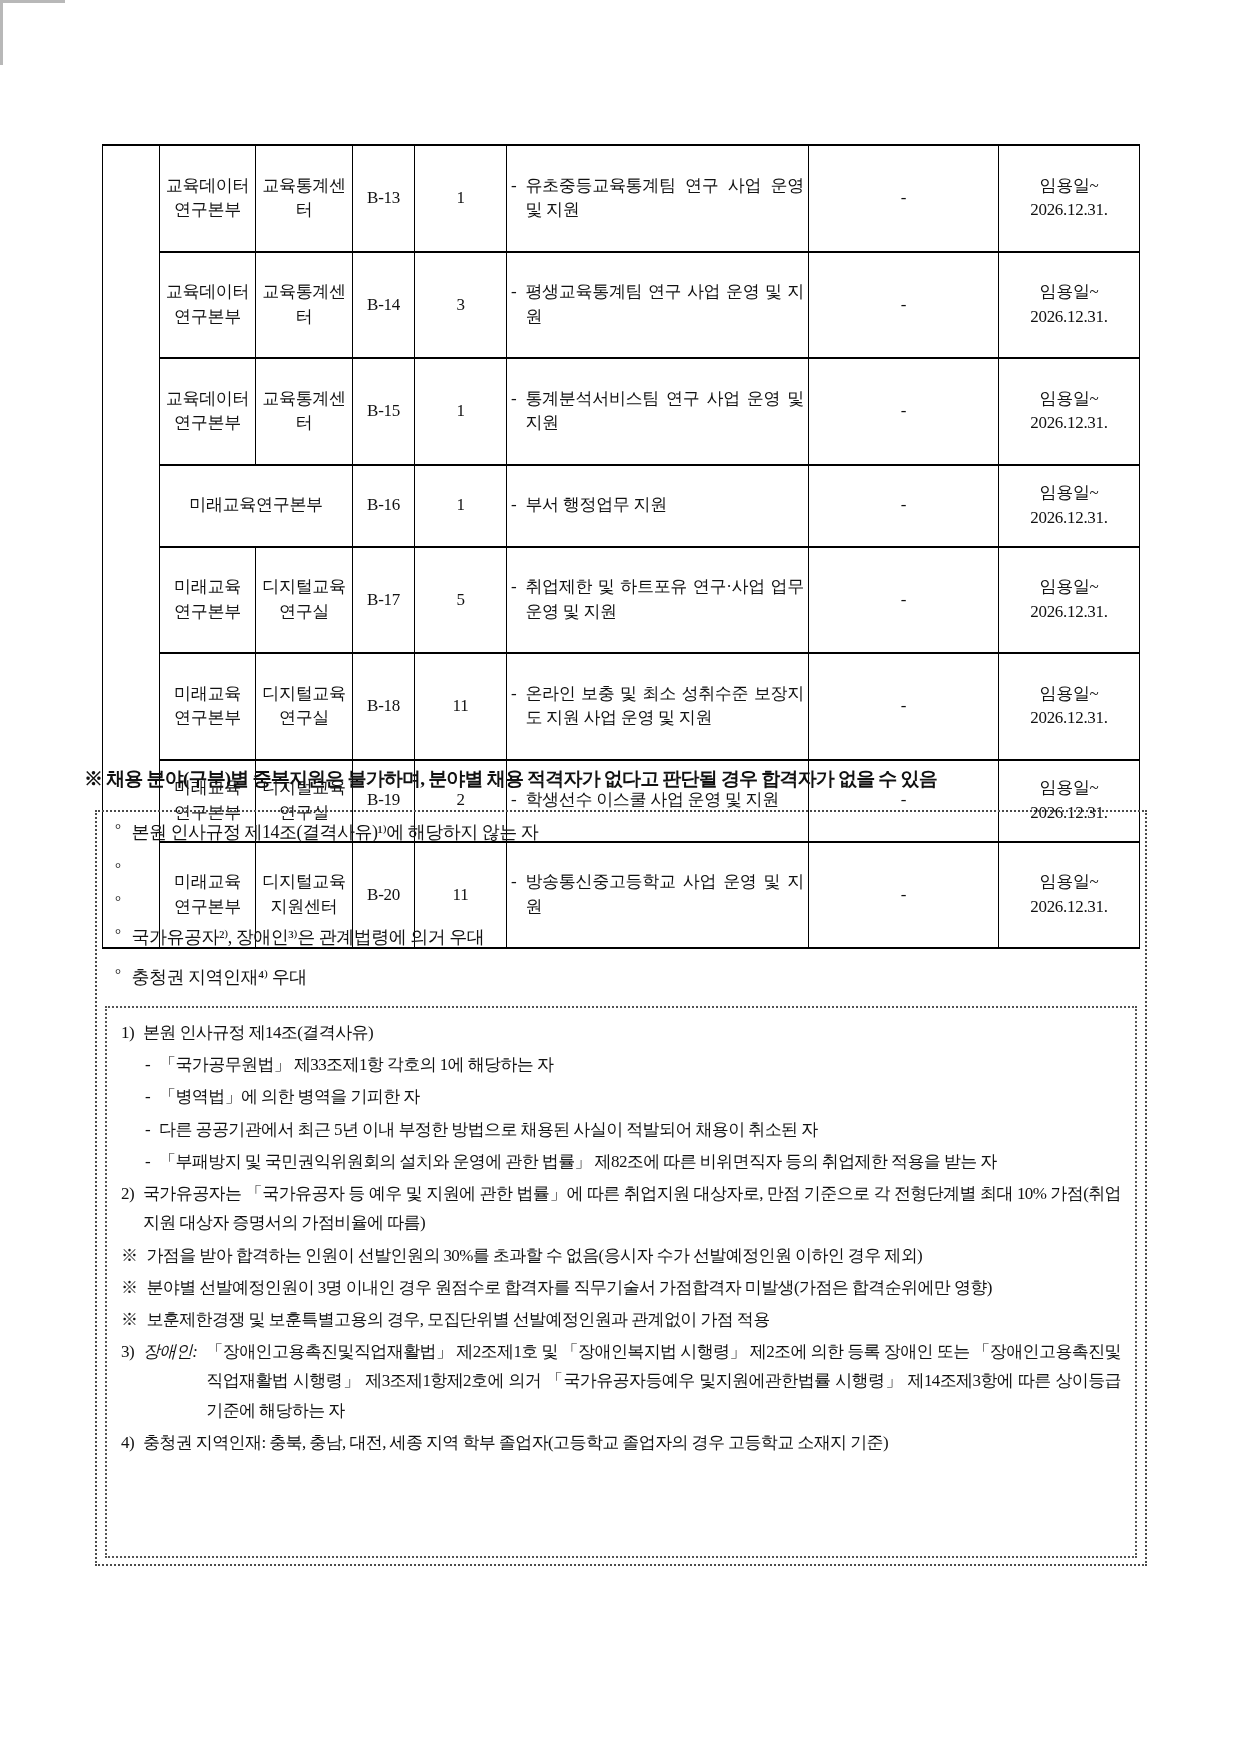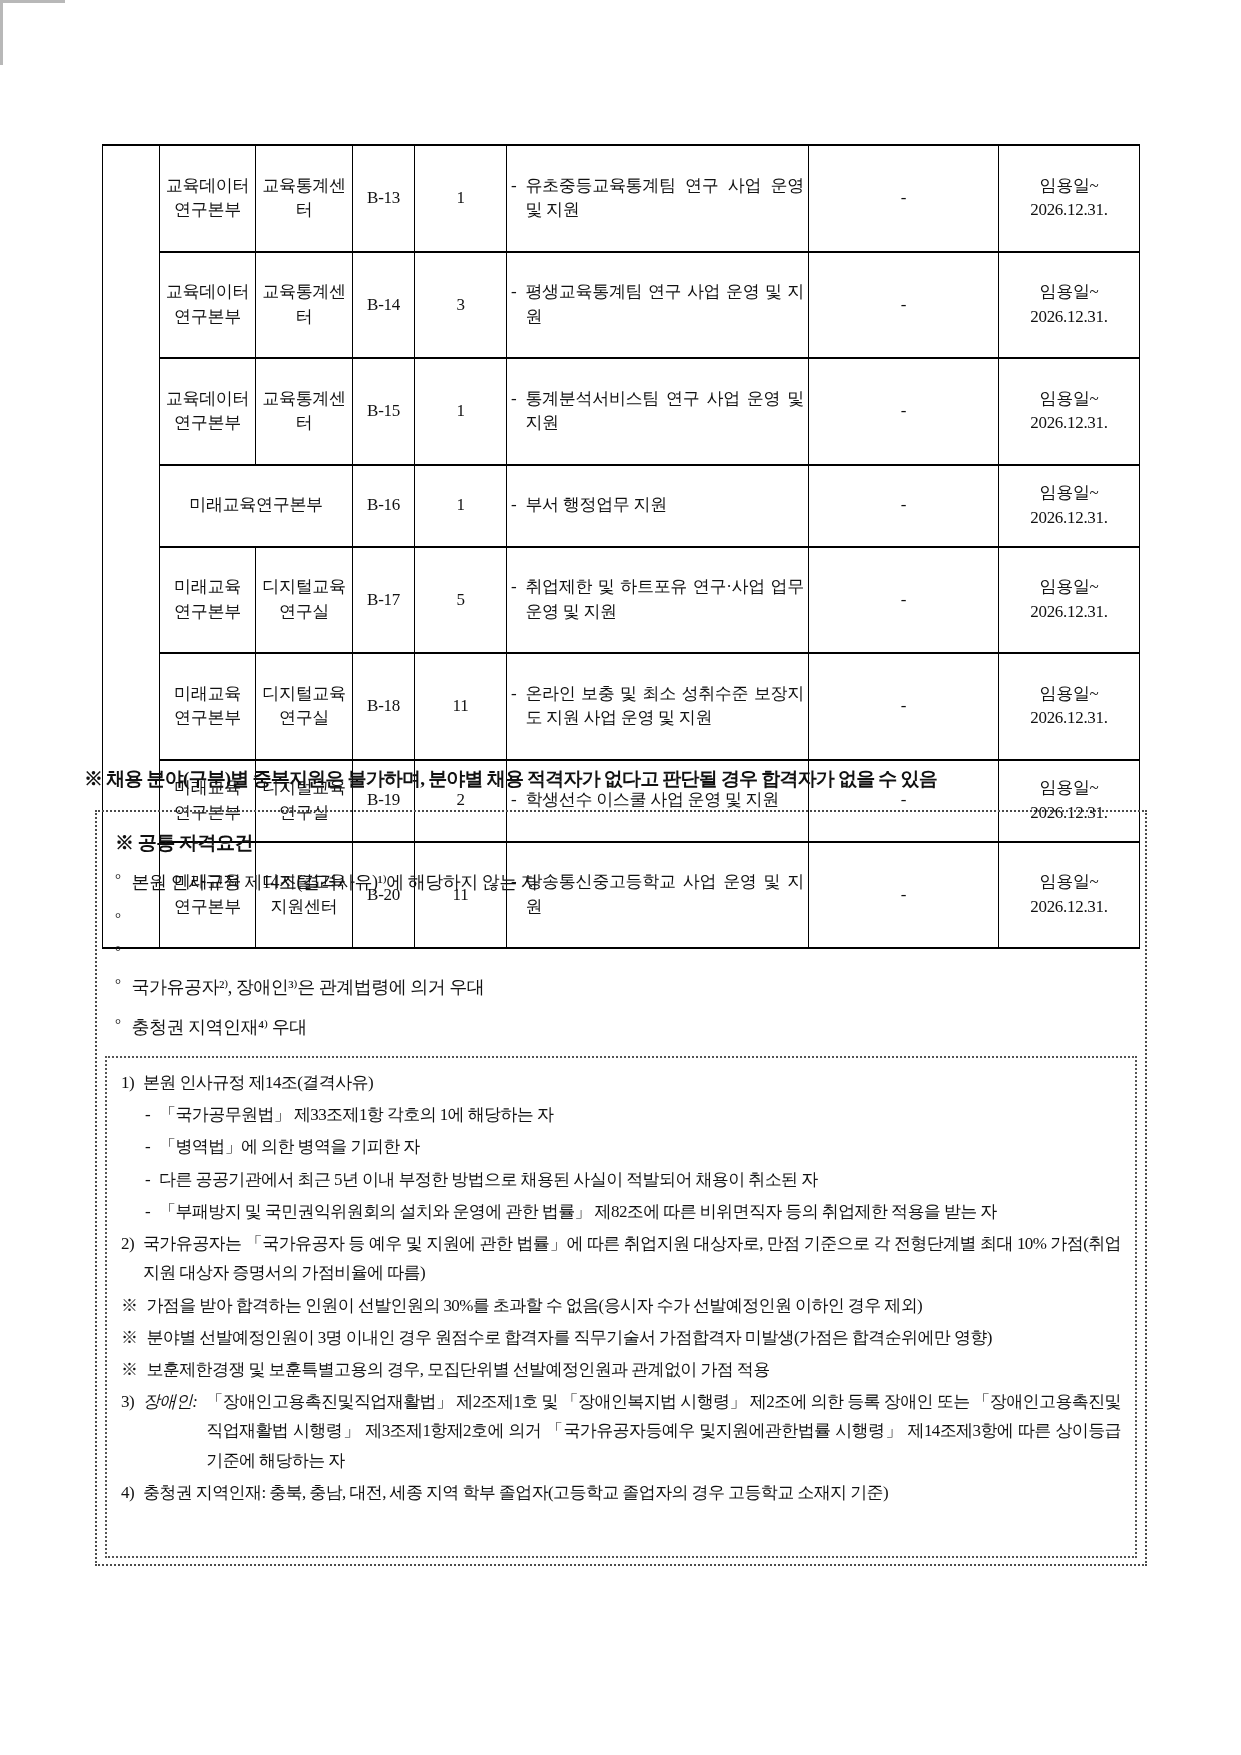--- a/index.html
+++ b/index.html
@@ -224,21 +224,20 @@
     <td class="req-cell">-</td>
     <td class="period-cell">임용일~
 2026.12.31.</td>
   </tr>
     </tbody>
 </table>
 
 <div class="caution">※ 채용 분야(구분)별 중복지원은 불가하며, 분야별 채용 적격자가 없다고 판단될 경우 합격자가 없을 수 있음</div>
 
 <div class="qualbox">
-  <div class="qual-head">※ 공통 자격요건</div>
   <div class="qual-list" id="qual-list">
       <div class="qual-line">
     <span class="qual-bullet">°</span>
     <span class="qual-text">본원 인사규정 제14조(결격사유)¹⁾에 해당하지 않는 자</span>
   </div>
       <div class="qual-line">
     <span class="qual-bullet">°</span>
   </div>
       <div class="qual-line">
     <span class="qual-bullet">°</span>

